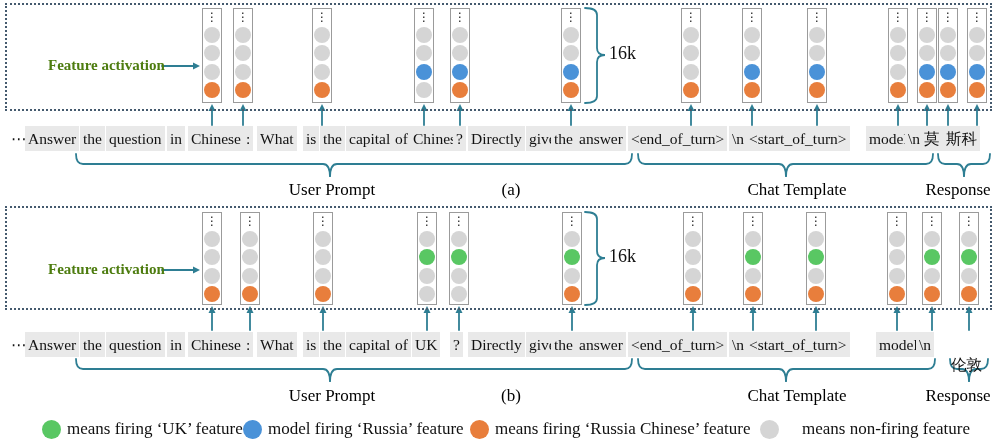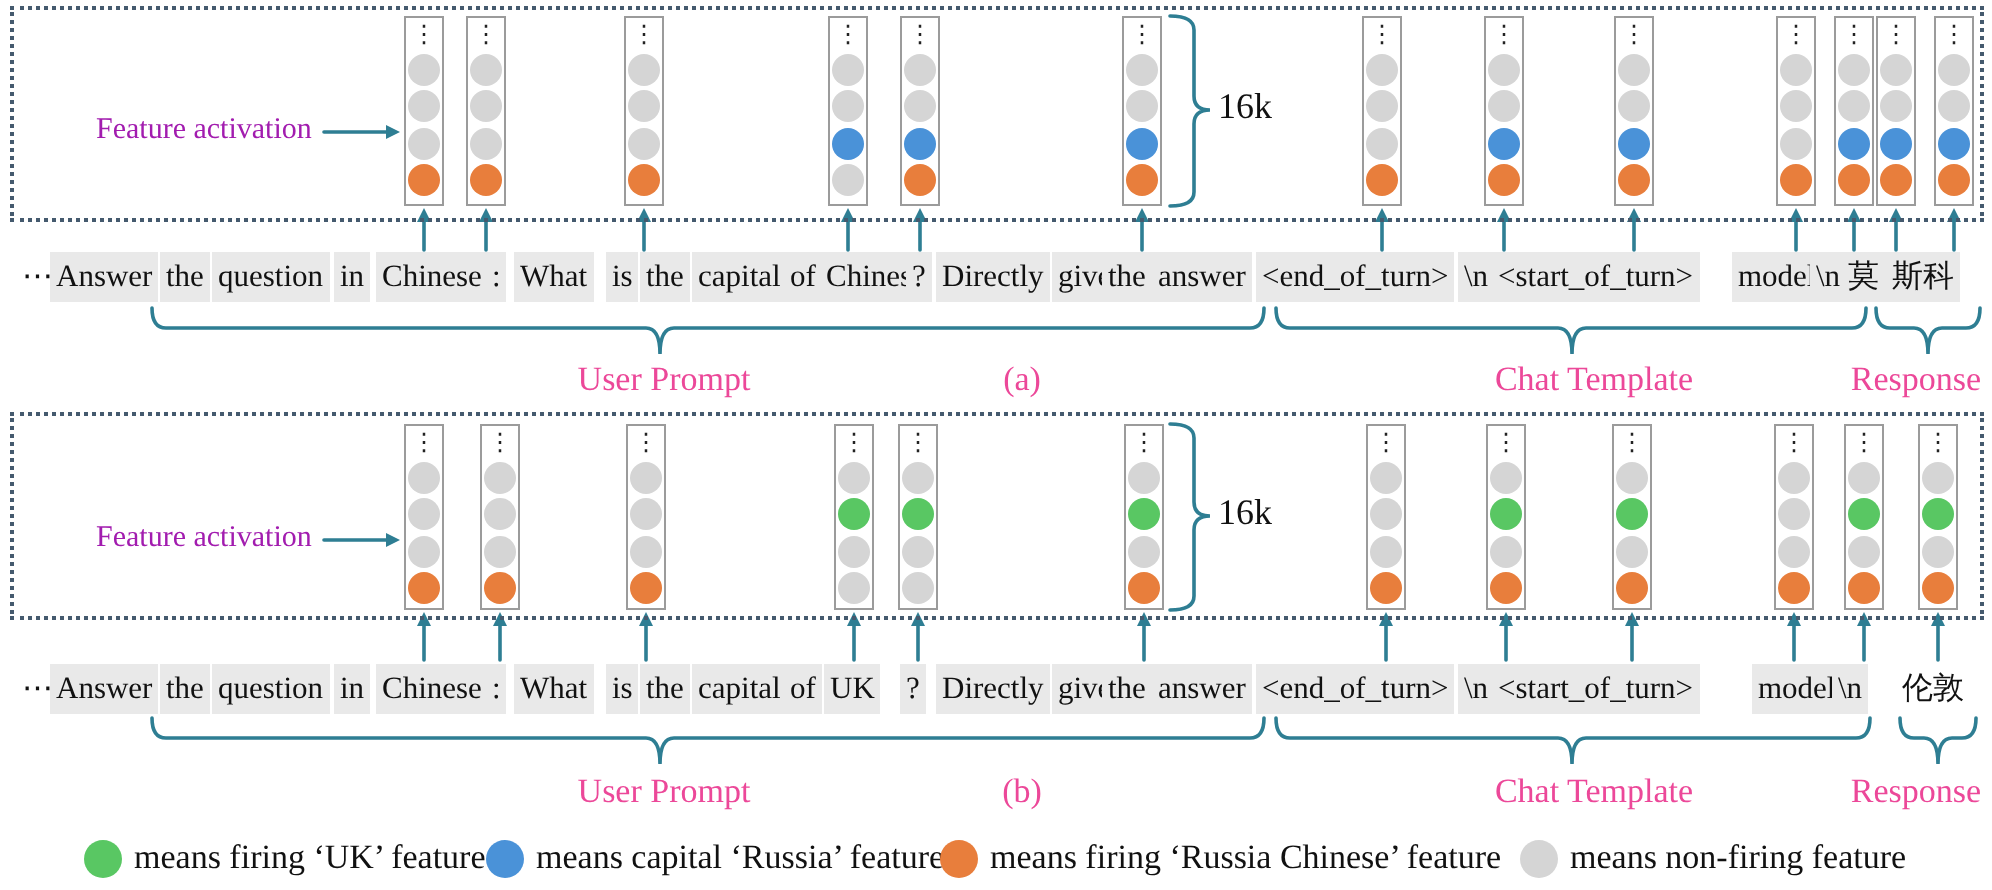--- a/index.html
+++ b/index.html
@@ -6,22 +6,22 @@
   #fig{position:relative;width:996px;height:445px;background:#fff;overflow:hidden;
        font-family:"Liberation Serif","DejaVu Serif",serif;color:#111;}
   #overlay{position:absolute;left:0;top:0;width:996px;height:445px;pointer-events:none;}
   .panel{position:absolute;border:2px dotted #455a6e;background:transparent;box-sizing:border-box;}
   .col{position:absolute;width:20px;border:1px solid #9b9b9b;background:#fff;box-sizing:border-box;
        display:flex;flex-direction:column;align-items:center;padding-top:2px;}
   .vdots{font-size:12px;line-height:12px;height:13px;color:#222;font-family:"DejaVu Sans",sans-serif;}
   .dot{width:16px;height:16px;border-radius:50%;margin-top:2.5px;flex:0 0 auto;}
   .tok{position:absolute;font-size:15.5px;line-height:21px;padding:2px 3px;white-space:pre;color:#111;}
   .tok.shaded{background:#e9e9e9;}
-  .glabel{position:absolute;font-size:17px;line-height:19px;transform:translateX(-50%);white-space:nowrap;color:#ec4899;}
-  .falabel{position:absolute;font-size:15px;line-height:19px;white-space:nowrap;color:#a21caf;}
+  .glabel{position:absolute;font-size:17px;line-height:19px;transform:translateX(-50%);white-space:nowrap;color:#000000;}
+  .falabel{position:absolute;font-size:15px;line-height:19px;white-space:nowrap;color:#4d7c0f;font-weight:bold;}
   .dimlabel{position:absolute;font-size:18px;line-height:20px;color:#111;}
   .legend-item{position:absolute;height:22px;}
   .legend-dot{position:absolute;width:19px;height:19px;border-radius:50%;}
   .legend-text{position:absolute;font-size:17px;line-height:22px;white-space:nowrap;color:#111;}
 </style>
 </head>
 <body>
 
 <div id="fig">
   <svg id="overlay" width="996" height="445" viewBox="0 0 996 445" xmlns="http://www.w3.org/2000/svg">
@@ -314,36 +314,36 @@
     <div class="tok shaded" style="left: 450px; top: 332px;">?</div>
     <div class="tok shaded" style="left: 468px; top: 332px;">Directly</div>
     <div class="tok shaded" style="left: 526px; top: 332px;">give</div>
     <div class="tok shaded" style="left: 551px; top: 332px;">the</div>
     <div class="tok shaded" style="left: 576px; top: 332px;">answer</div>
     <div class="tok shaded" style="left: 628px; top: 332px;">&lt;end_of_turn&gt;</div>
     <div class="tok shaded" style="left: 729px; top: 332px;">\n</div>
     <div class="tok shaded" style="left: 746px; top: 332px;">&lt;start_of_turn&gt;</div>
     <div class="tok shaded" style="left: 876px; top: 332px;">model</div>
     <div class="tok shaded" style="left: 916px; top: 332px;">\n</div>
-    <div class="tok" style="left: 948px; top: 332px;">伦敦</div>
+    <div class="tok" style="left: 948px; top: 352px;">伦敦</div>
     <div class="glabel" style="left: 332px; top: 386px;">User Prompt</div>
     <div class="glabel" style="left: 797px; top: 386px;">Chat Template</div>
     <div class="glabel" style="left: 958px; top: 386px;">Response</div>
     <div class="glabel" style="left: 511px; top: 386px;">(b)</div>
     <div style="position: absolute; left: 0px; top: 0px; width: 996px; height: 445px; pointer-events: none;">
       <div class="legend-item" style="left: 42px; top: 418px;">
         <div class="legend-dot" style="left: 0px; top: 1.5px; background: rgb(89, 199, 99);"></div>
         <div class="legend-text" style="left: 25px; top: 0px;">means firing ‘UK’ feature</div>
       </div>
       <div class="legend-item" style="left: 243px; top: 418px;">
         <div class="legend-dot" style="left: 0px; top: 1.5px; background: rgb(74, 146, 216);"></div>
-        <div class="legend-text" style="left: 25px; top: 0px;">means capital ‘Russia’ feature</div>
+        <div class="legend-text" style="left: 25px; top: 0px;">model firing ‘Russia’ feature</div>
       </div>
       <div class="legend-item" style="left: 470px; top: 418px;">
         <div class="legend-dot" style="left: 0px; top: 1.5px; background: rgb(232, 126, 60);"></div>
         <div class="legend-text" style="left: 25px; top: 0px;">means firing ‘Russia Chinese’ feature</div>
       </div>
       <div class="legend-item" style="left: 760px; top: 418px;">
         <div class="legend-dot" style="left: 0px; top: 1.5px; background: rgb(213, 213, 213);"></div>
-        <div class="legend-text" style="left: 25px; top: 0px;">means non-firing feature</div>
+        <div class="legend-text" style="left: 42px; top: 0px;">means non-firing feature</div>
       </div>
     </div>
   </div>
 
 </body></html>

